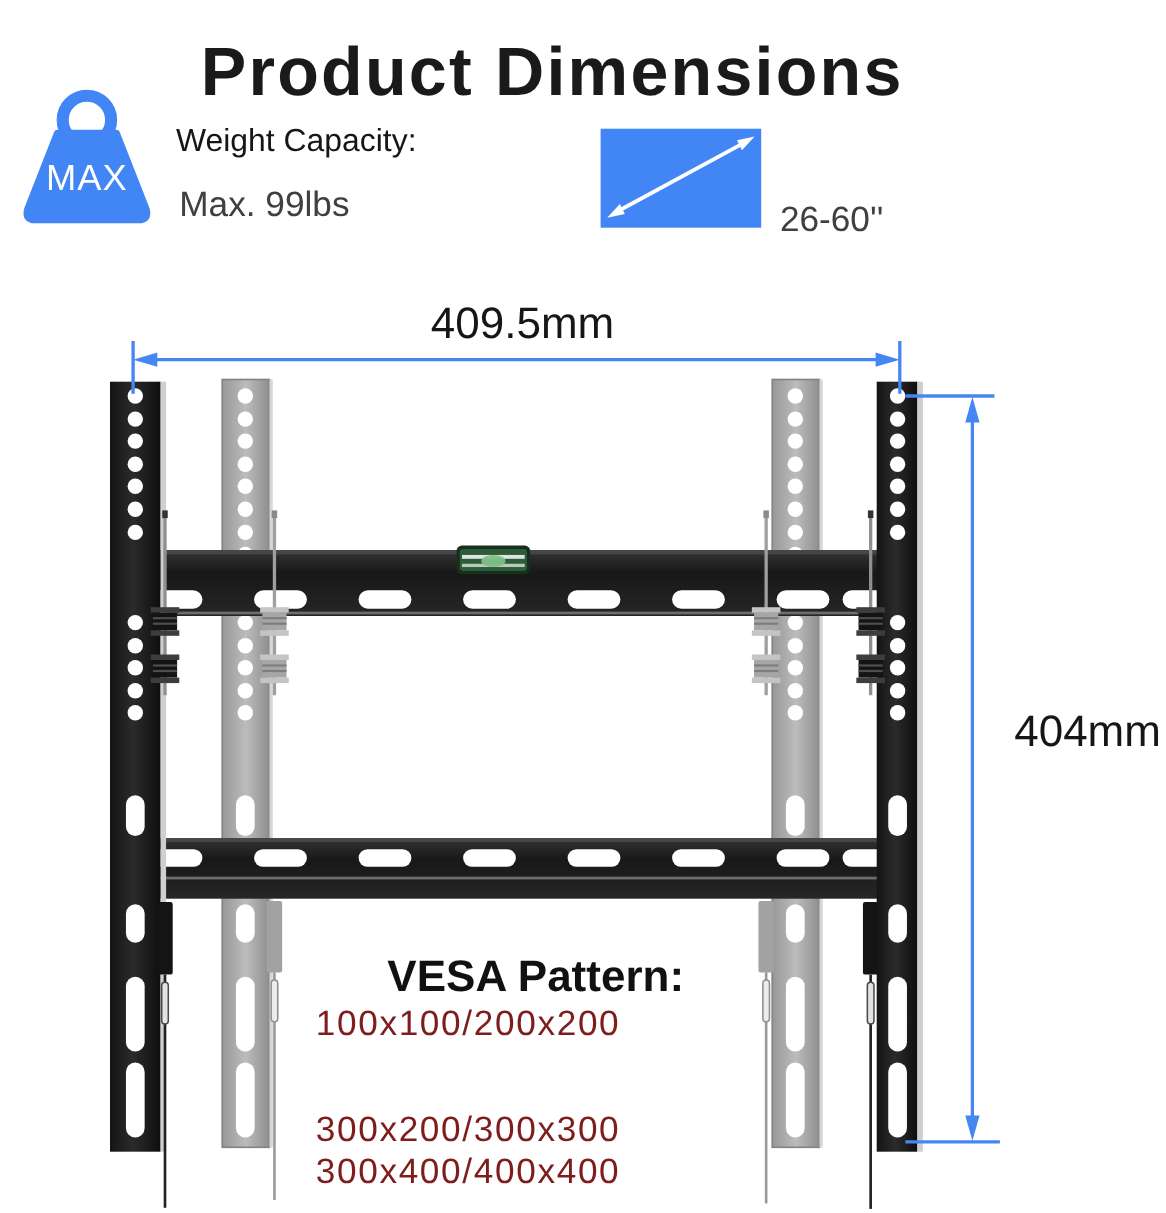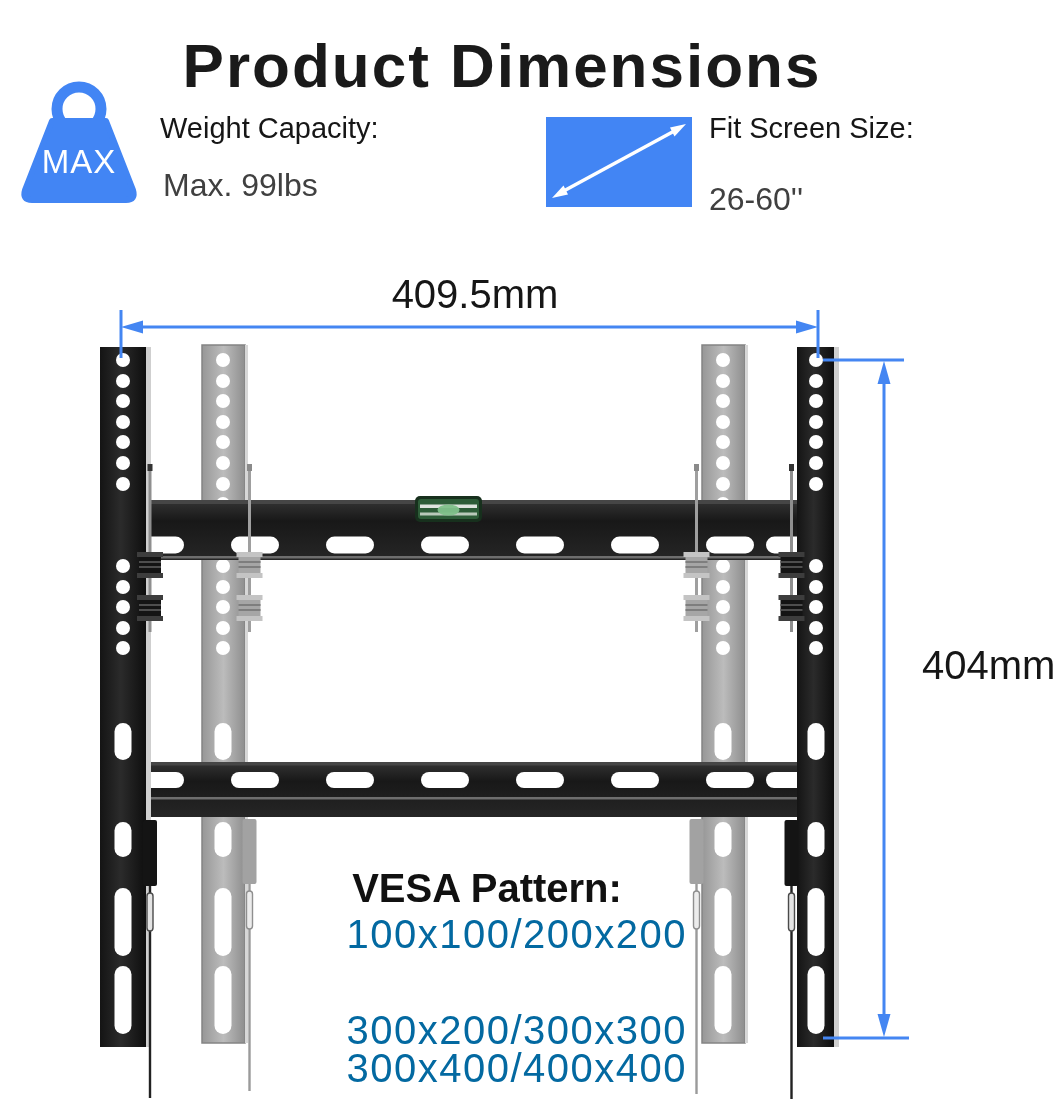--- a/index.html
+++ b/index.html
@@ -17,22 +17,22 @@
   .max-badge{
     left:24px;top:145px;width:110px;text-align:center;
     color:#fff;font-size:33px;font-weight:normal;letter-spacing:1px;line-height:1;
   }
   .dim-label{font-size:40px;color:#161616;}
   .vesa-heading{
     left:287px;top:866px;width:400px;text-align:center;
     font-size:40px;font-weight:bold;color:#111;
   }
   .vesa-line{
-    left:287px;width:400px;text-align:right;
-    font-size:40px;letter-spacing:1.5px;color:#0369a1;line-height:1;
+    left:287px;width:400px;text-align:left;
+    font-size:32px;letter-spacing:1.5px;color:#7f1d1d;line-height:1;
   }
   svg{display:block;}
 </style>
 </head>
 <body>
 
 <div class="canvas">
 
   <svg class="abs" style="left:0;top:0;" width="1060" height="1103" viewBox="0 0 1060 1103">
     <defs>
@@ -260,21 +260,20 @@
     </g>
   </svg>
 
   <div class="abs title">Product Dimensions</div>
 
   <div class="abs max-badge">MAX</div>
 
   <div class="abs spec-label" style="left:160px;top:112px;">Weight Capacity:</div>
   <div class="abs spec-value" style="left:163px;top:167px;">Max. 99lbs</div>
 
-  <div class="abs spec-label" style="left:709px;top:112px;">Fit Screen Size:</div>
   <div class="abs spec-value" style="left:709px;top:181px;">26-60''</div>
 
   <div class="abs dim-label" style="left:325px;top:272px;width:300px;text-align:center;">409.5mm</div>
   <div class="abs dim-label" style="left:922px;top:643px;">404mm</div>
 
   <div class="abs vesa-heading">VESA Pattern:</div>
   <div class="abs vesa-line" style="top:914px;">100x100/200x200</div>
   <div class="abs vesa-line" style="top:1010px;">300x200/300x300</div>
   <div class="abs vesa-line" style="top:1004px;margin-top:44px;">300x400/400x400</div>
 

